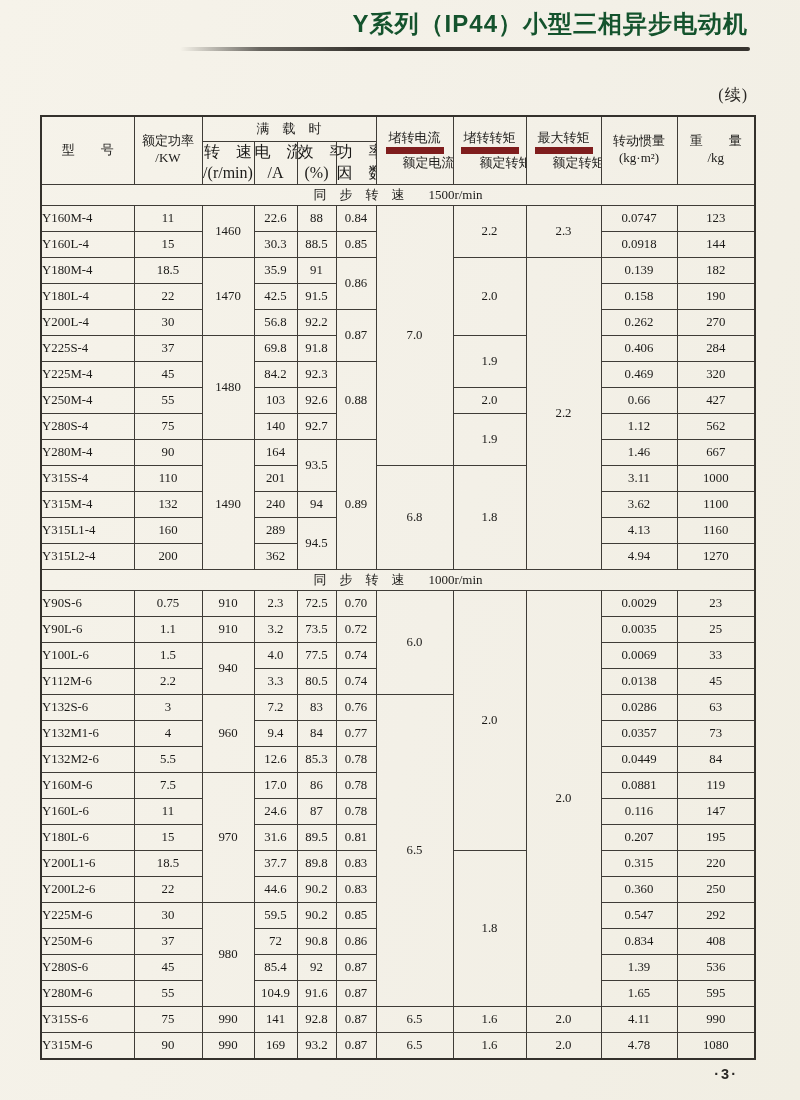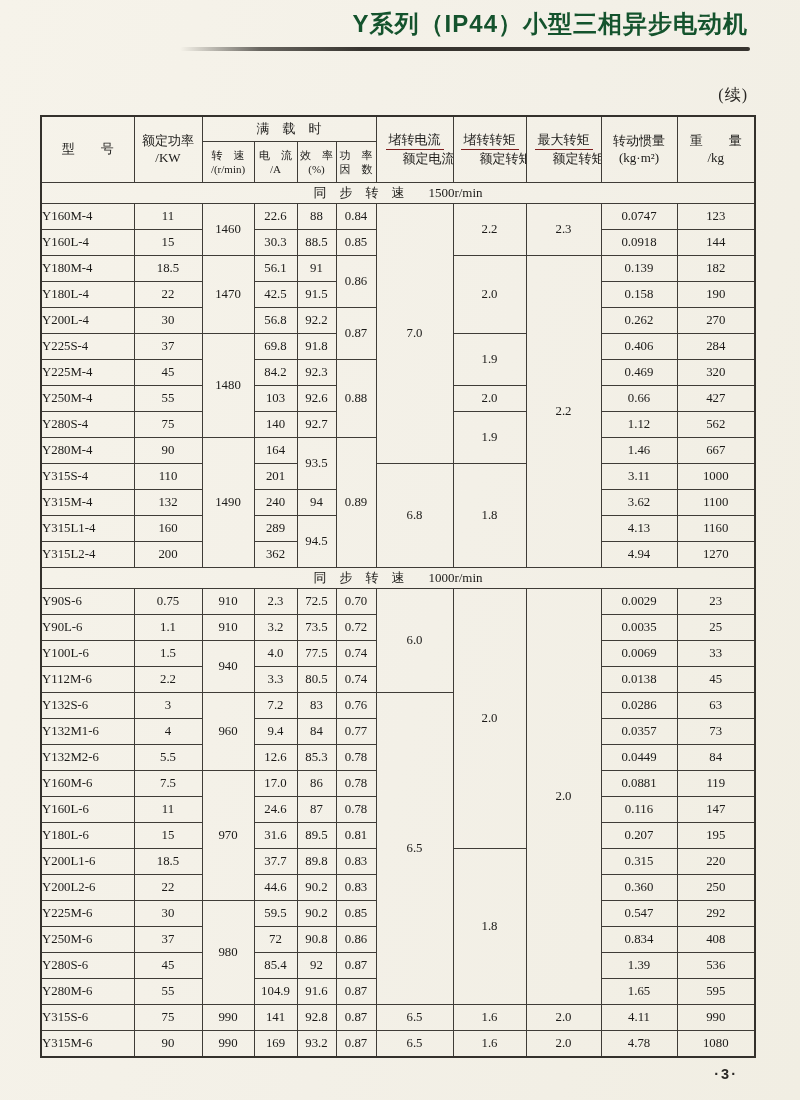--- a/index.html
+++ b/index.html
@@ -29,23 +29,23 @@
     border-collapse:collapse;table-layout:fixed;
     font-size:13px;color:#1b1a18;
   }
   table.spec th,table.spec td{
     border:1px solid #3f3c37;padding:0;vertical-align:middle;
     overflow:hidden;white-space:nowrap;
   }
   table.spec{border:2px solid #34312c;}
   thead th{font-weight:normal;font-size:13px;line-height:1.25;}
   thead tr.h1 th{height:24px;}
-  thead tr.h2 th{height:40px;font-size:11px;}
+  thead tr.h2 th{height:40px;font-size:16px;}
   .twoline div{line-height:1.3;}
-  .frac .frac-top{display:block;width:max-content;margin:0 auto;border-bottom:1px solid #7f1d1d;padding:0 3px 1px;}
+  .frac .frac-top{display:block;width:max-content;margin:0 auto;border-bottom:7px solid #7f1d1d;padding:0 3px 1px;}
   .frac .frac-bot{display:block;padding-top:1px;padding-left:26px;}
   tbody td{height:25px;font-size:12.8px;}
   td.c-model{text-align:left;padding-left:9px;}
   td.c-num{text-align:center;}
   tr.section-band td{height:20px;text-align:center;font-size:13px;}
   .sec-zh{letter-spacing:0;margin-right:24px;}
   .page-number{
     position:absolute;top:1066px;right:62px;
     font-family:"Liberation Sans","DejaVu Sans",sans-serif;
     font-size:14.5px;font-weight:bold;letter-spacing:2px;color:#2a2825;
@@ -143,21 +143,21 @@
         <td class="c-num">30.3</td>
         <td class="c-num">88.5</td>
         <td class="c-num">0.85</td>
         <td class="c-num">0.0918</td>
         <td class="c-num">144</td>
       </tr>
       <tr>
         <td class="c-model">Y180M-4</td>
         <td class="c-num">18.5</td>
         <td rowspan="3" class="c-num">1470</td>
-        <td class="c-num">56.1</td>
+        <td class="c-num">35.9</td>
         <td class="c-num">91</td>
         <td rowspan="2" class="c-num">0.86</td>
         <td rowspan="3" class="c-num">2.0</td>
         <td rowspan="12" class="c-num">2.2</td>
         <td class="c-num">0.139</td>
         <td class="c-num">182</td>
       </tr>
       <tr>
         <td class="c-model">Y180L-4</td>
         <td class="c-num">22</td>

